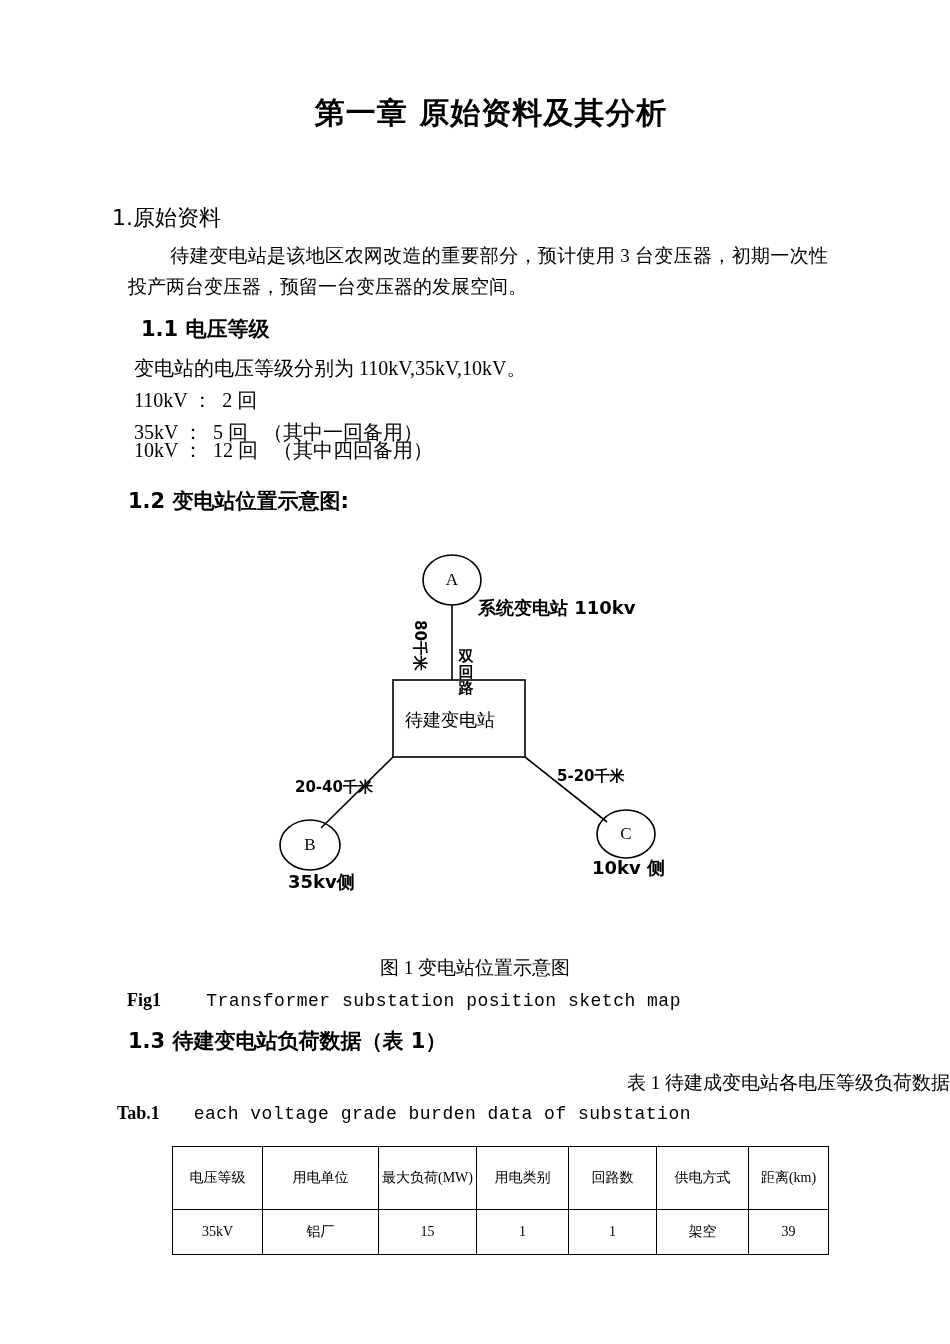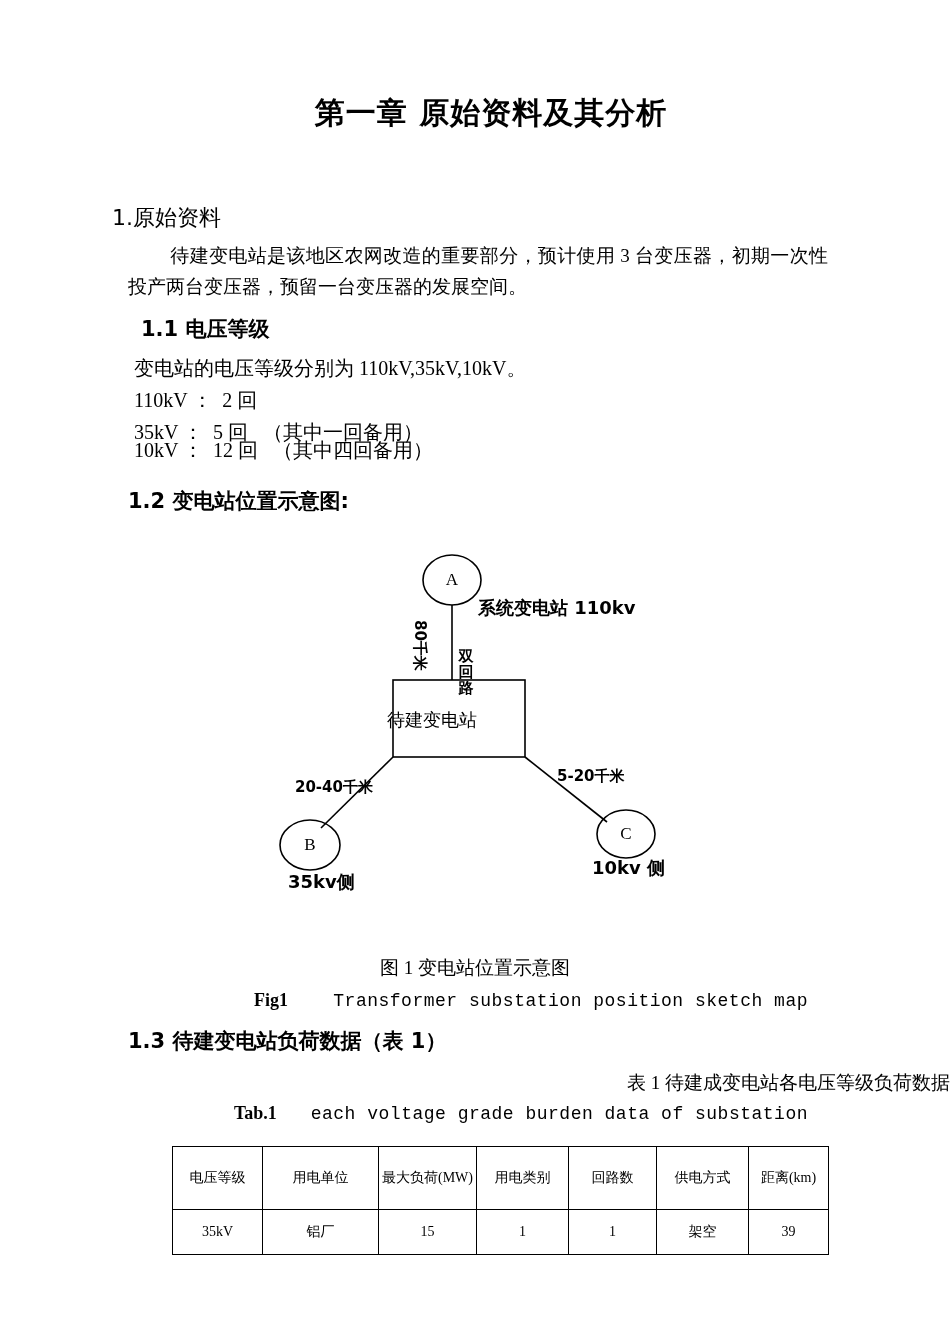--- a/index.html
+++ b/index.html
@@ -135,21 +135,21 @@
     position: absolute;
     left: 0;
     width: 950px;
     text-align: center;
     font-size: 19px;
   }
   .cap-en {
     position: absolute;
     left: 0;
     width: 808px;
-    text-align: right;
+    text-align: center;
     font-size: 18px;
     font-family: "Liberation Mono", "DejaVu Sans Mono", monospace;
     letter-spacing: 0.5px;
   }
   .cap-en .bold-head {
     font-family: "Liberation Serif", "DejaVu Serif", serif;
     font-weight: bold;
     letter-spacing: 0;
   }
 
@@ -216,21 +216,21 @@
 
       <ellipse cx="626" cy="294" rx="29" ry="24" fill="none" stroke="#000" stroke-width="1.6"></ellipse>
     </svg>
 
     <div class="node-letter" style="left:437px; top:30px; width:30px;">A</div>
     <div class="node-letter" style="left:295px; top:295px; width:30px;">B</div>
     <div class="node-letter" style="left:611px; top:284px; width:30px;">C</div>
 
     <div class="dlabel" style="left:478px; top:44px;margin-top:12px;">系统变电站  110kv</div>
 
-    <div class="box-label" style="left:387px; top:168px;">待建变电站</div>
+    <div class="box-label" style="left:405px; top:168px;">待建变电站</div>
 
     <div class="vert-rot" style="left:429px; top:80px;">80千米</div>
     <div class="vert-stack" style="left:458px; top:80px;">双回路</div>
 
     <div class="dlabel-small" style="left:295px; top:238px;">20-40千米</div>
     <div class="dlabel-small" style="left:557px; top:227px;">5-20千米</div>
 
     <div class="dlabel" style="left:288px; top:330px;">35kv侧</div>
     <div class="dlabel" style="left:592px; top:316px;">10kv  侧</div>
   </div>

